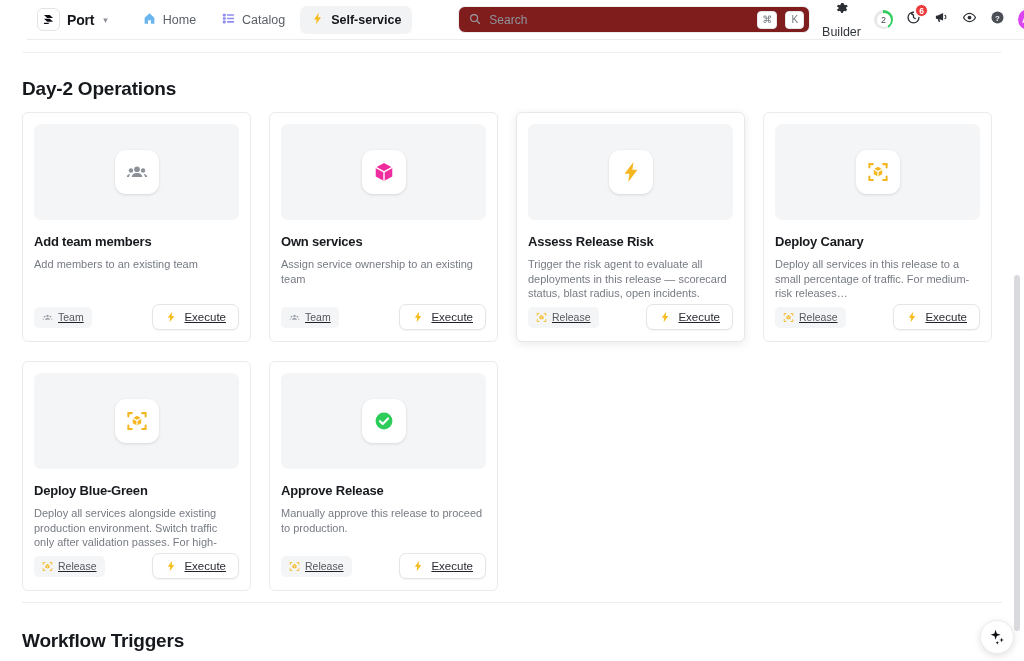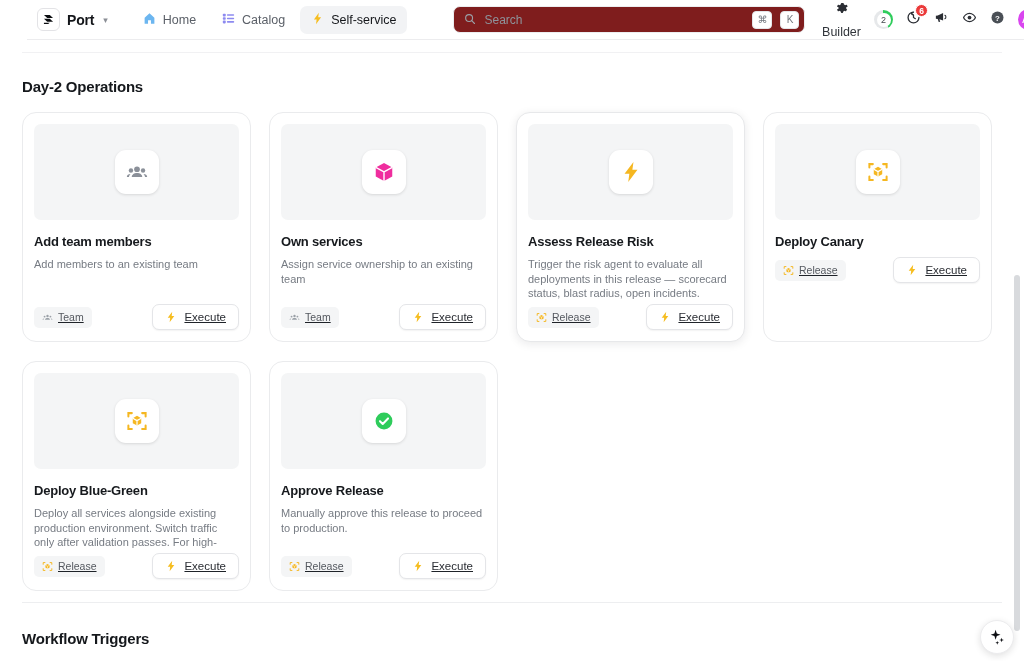--- a/index.html
+++ b/index.html
@@ -30,21 +30,21 @@
   .brand-name { font-size: 14px; font-weight: 700; letter-spacing: -0.2px; color: #14161a; }
   .brand-caret { color: #8b8f96; font-size: 9px; margin-left: 2px; }
 
   .nav { display: flex; align-items: center; gap: 4px; margin-left: 24px; }
   .nav-item {
     display: flex; align-items: center; gap: 7px;
     padding: 6px 11px; border-radius: 7px;
     font-size: 12.5px; color: #5b6068; font-weight: 400;
     cursor: pointer; white-space: nowrap;
   }
-  .nav-item.active { background: #f2f3f5; color: #14161a; font-weight: 400; }
+  .nav-item.active { background: #f2f3f5; color: #14161a; font-weight: 700; }
 
   .search-wrap { margin-left: 46px; flex: 0 0 auto; }
   .searchbox {
     width: 352px; height: 27px; border-radius: 7px;
     background: #7f1d1d; border: 1px solid #eceef0;
     display: flex; align-items: center; padding: 0 5px 0 10px; gap: 8px;
   }
   .search-ph { font-size: 12px; color: #8e939b; flex: 1; }
   .kbd {
     min-width: 19px; height: 18px; border-radius: 4px;
@@ -87,39 +87,39 @@
     cursor: pointer;
   }
 
   
   .content { position: absolute; top: 40px; left: 0; width: 1024px; height: 621px; }
   .cut-divider {
     position: absolute; left: 22px; top: 12px; width: 980px;
     border-top: 1px solid #f1f1f3;
   }
   .section-title {
-    position: absolute; left: 22px; font-size: 15px; font-weight: 700;
+    position: absolute; left: 22px; font-size: 19px; font-weight: 700;
     color: #15181c; letter-spacing: -0.2px;
   }
   #sec-day2 { top: 38px; }
   .bottom-divider {
     position: absolute; left: 22px; top: 562px; width: 980px;
     border-top: 1px solid #edeef0;
   }
   #sec-wf { top: 590px; }
 
   .grid {
     position: absolute; left: 22px; top: 72px;
     width: 980px;
     display: grid; grid-template-columns: repeat(4, 229px);
     column-gap: 18px; row-gap: 19px;
   }
 
   .card {
-    width: 229px; border: 1px solid #eaebed; border-radius: 14px;
+    width: 229px; border: 1px solid #eaebed; border-radius: 6px;
     background: #fff; padding: 11px 11px 11px 11px;
     display: flex; flex-direction: column;
     height: 230px; cursor: pointer;
   }
   .card.elevated { box-shadow: 0 2px 10px rgba(22,24,28,0.09); border-color: #e7e8ea; }
 
   .thumb {
     height: 96px; border-radius: 7px; background: #f4f5f6;
     display: flex; align-items: center; justify-content: center;
     margin-bottom: 14px;
@@ -395,20 +395,21 @@
       <div class="thumb">
         <div class="tile">
           <svg width="22" height="22" viewBox="0 0 24 24">
             <path d="M12 6.3 16.6 9v5.4L12 17l-4.6-2.6V9z" fill="#f5b721"></path>
             <path d="M12 11.6 7.4 9M12 11.6 16.6 9M12 11.6V17" stroke="#fff" stroke-width="1.3" fill="none"></path>
             <path d="M2.6 7.2V3.4h3.8M21.4 7.2V3.4h-3.8M2.6 16.8v3.8h3.8M21.4 16.8v3.8h-3.8" stroke="#f5b721" stroke-width="2.2" fill="none" stroke-linecap="round"></path>
           </svg>
         </div>
       </div>
       <div class="card-title">Deploy Canary</div>
+      <div class="card-desc">Deploy all services in this release to a small percentage of traffic. For medium-risk releases…</div>
       <div class="card-foot">
         <span class="chip">
           <svg width="11" height="11" viewBox="0 0 24 24">
             <path d="M12 6.3 16.6 9v5.4L12 17l-4.6-2.6V9z" fill="#f5b721"></path>
             <path d="M12 11.6 7.4 9M12 11.6 16.6 9M12 11.6V17" stroke="#fff" stroke-width="1.1" fill="none"></path>
             <path d="M2.6 7.2V3.4h3.8M21.4 7.2V3.4h-3.8M2.6 16.8v3.8h3.8M21.4 16.8v3.8h-3.8" stroke="#f5b721" stroke-width="2.1" fill="none" stroke-linecap="round"></path>
           </svg>
           <span>Release</span>
         </span>
         <span class="exec-btn">

